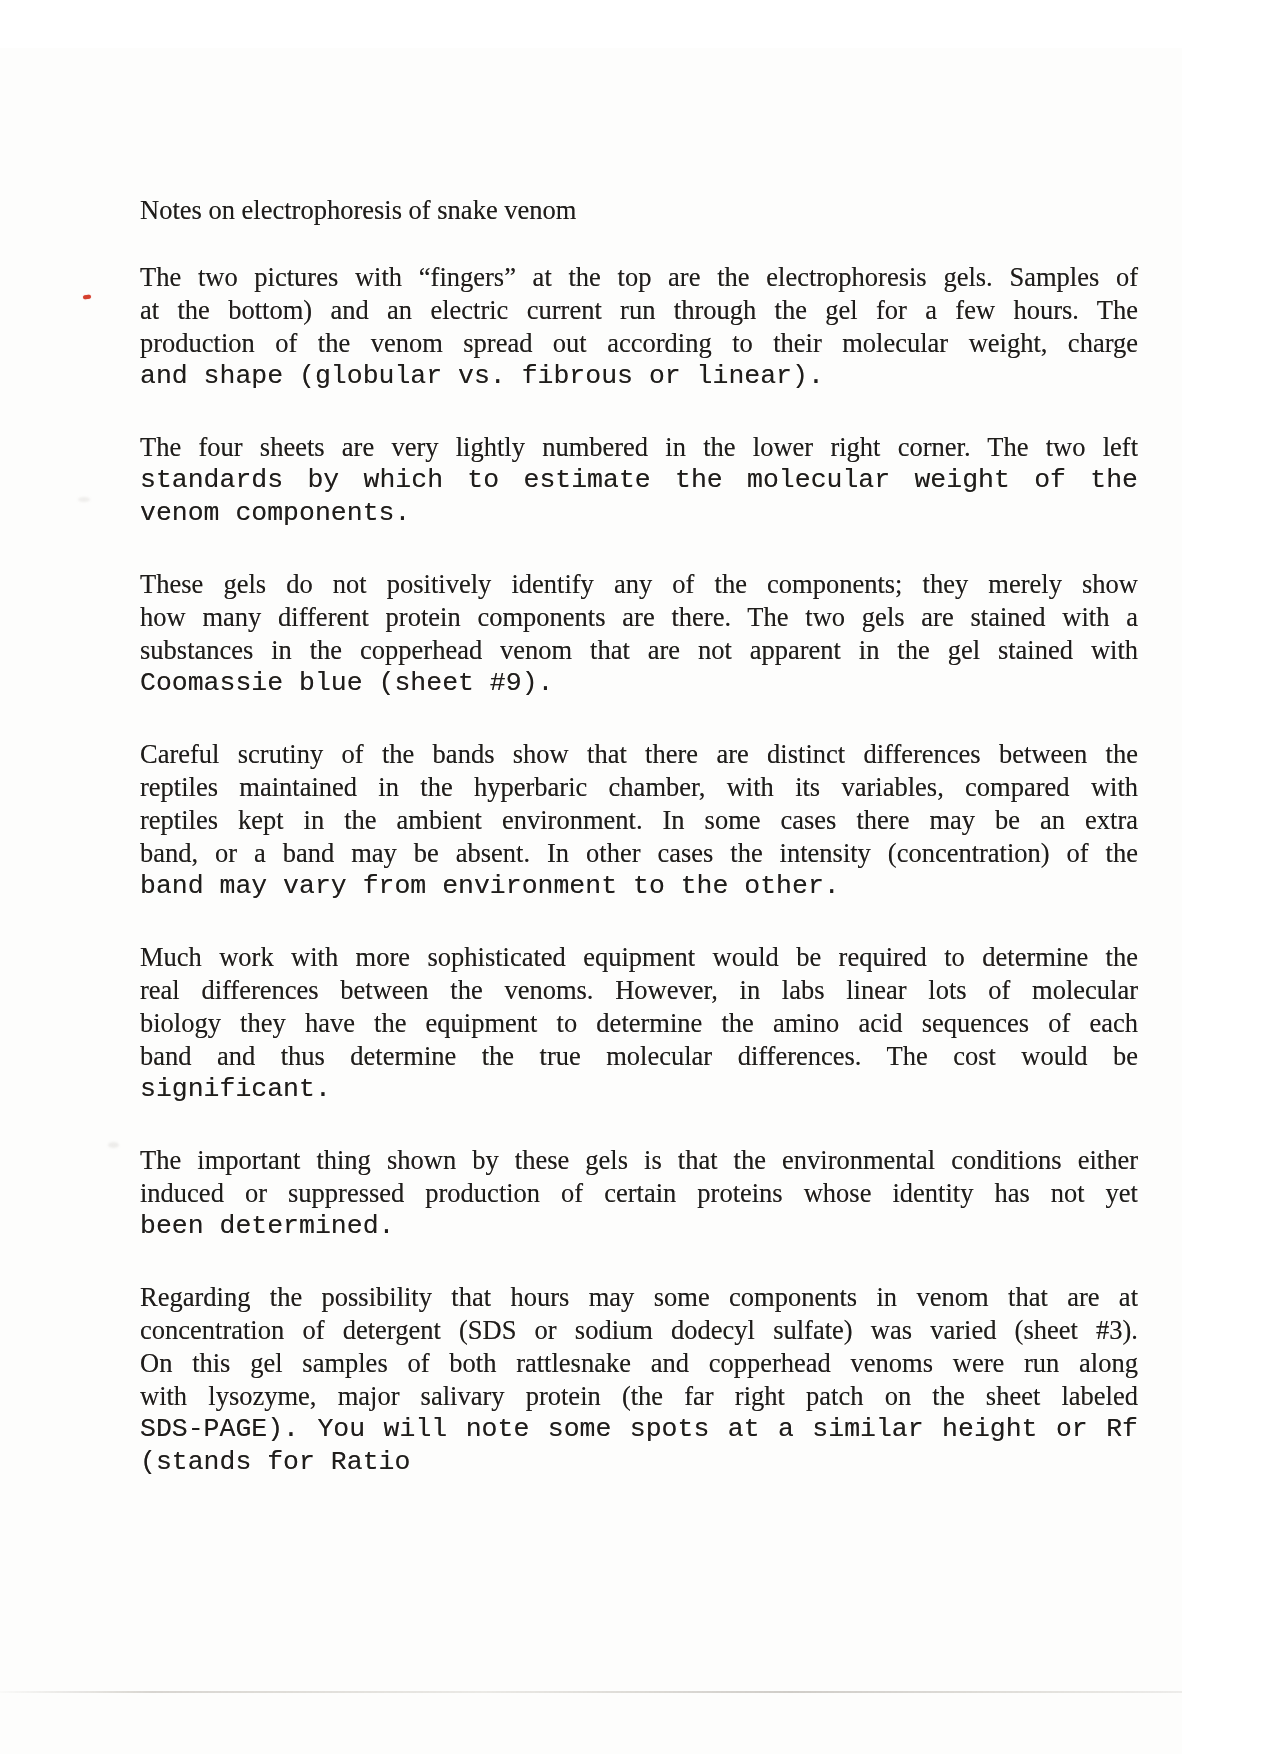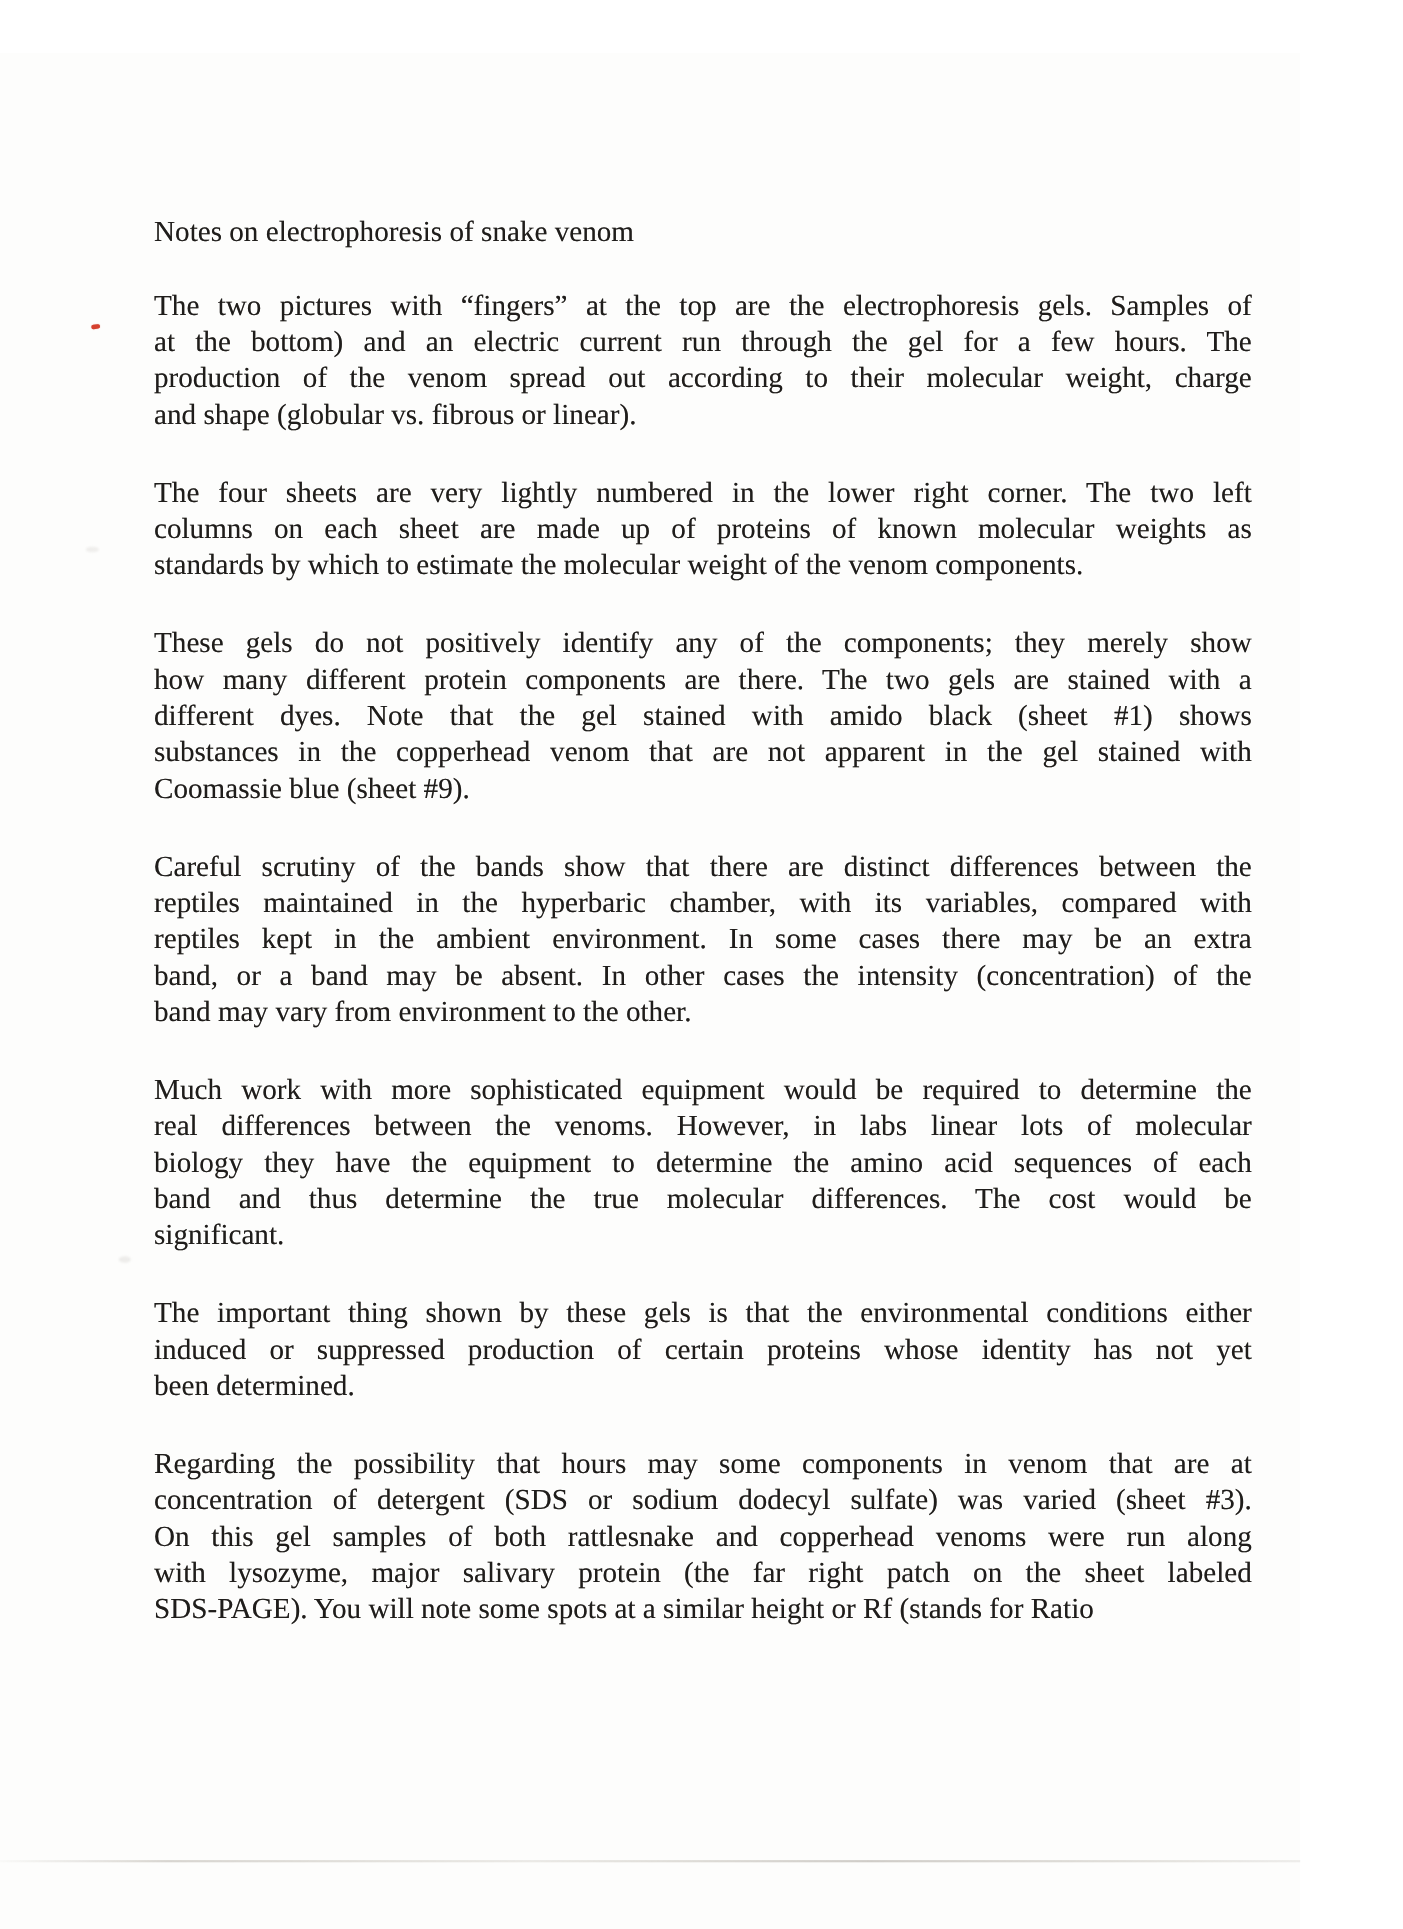--- a/index.html
+++ b/index.html
@@ -33,20 +33,21 @@
   }
   .paragraph {
     margin: 0 0 38px 0;
   }
   .line {
     text-align: justify;
     text-align-last: justify;
   }
   .line.last {
     text-align-last: left;
+    font-family: Liberation Mono, monospace;
   }
   
   .artifact { position: absolute; pointer-events: none; }
   .red-speck {
     left: 83px; top: 247px;
     width: 8px; height: 4px;
     background: #d5402e;
     border-radius: 2px;
     transform: rotate(-8deg);
     box-shadow: 0 0 1px rgba(213, 64, 46, 0.6);
@@ -91,27 +92,25 @@
     <div class="title">Notes on electrophoresis of snake venom</div>
     <div id="paragraphs">
         <div class="paragraph">
           <div class="line">The two pictures with “fingers” at the top are the electrophoresis gels.  Samples of</div>
           <div class="line">at the bottom) and an electric current run through the gel for a few hours.  The</div>
           <div class="line">production of the venom spread out according to their molecular weight, charge</div>
           <div class="line last">and shape (globular vs. fibrous or linear).</div>
         </div>
         <div class="paragraph">
           <div class="line">The four sheets are very lightly numbered in the lower right corner.  The two left</div>
-          <div class="line">columns on each sheet are made up of proteins of known molecular weights as</div>
           <div class="line last">standards by which to estimate the molecular weight of the venom components.</div>
         </div>
         <div class="paragraph">
           <div class="line">These gels do not positively identify any of the components; they merely show</div>
           <div class="line">how many different protein components are there.  The two gels are stained with a</div>
-          <div class="line">different dyes.  Note that the gel stained with amido black (sheet #1) shows</div>
           <div class="line">substances in the copperhead venom that are not apparent in the gel stained with</div>
           <div class="line last">Coomassie blue (sheet #9).</div>
         </div>
         <div class="paragraph">
           <div class="line">Careful scrutiny of the bands show that there are distinct differences between the</div>
           <div class="line">reptiles maintained in the hyperbaric chamber, with its variables, compared with</div>
           <div class="line">reptiles kept in the ambient environment.  In some cases there may be an extra</div>
           <div class="line">band, or a band may be absent.  In other cases the intensity (concentration) of the</div>
           <div class="line last">band may vary from environment to the other.</div>
         </div>

